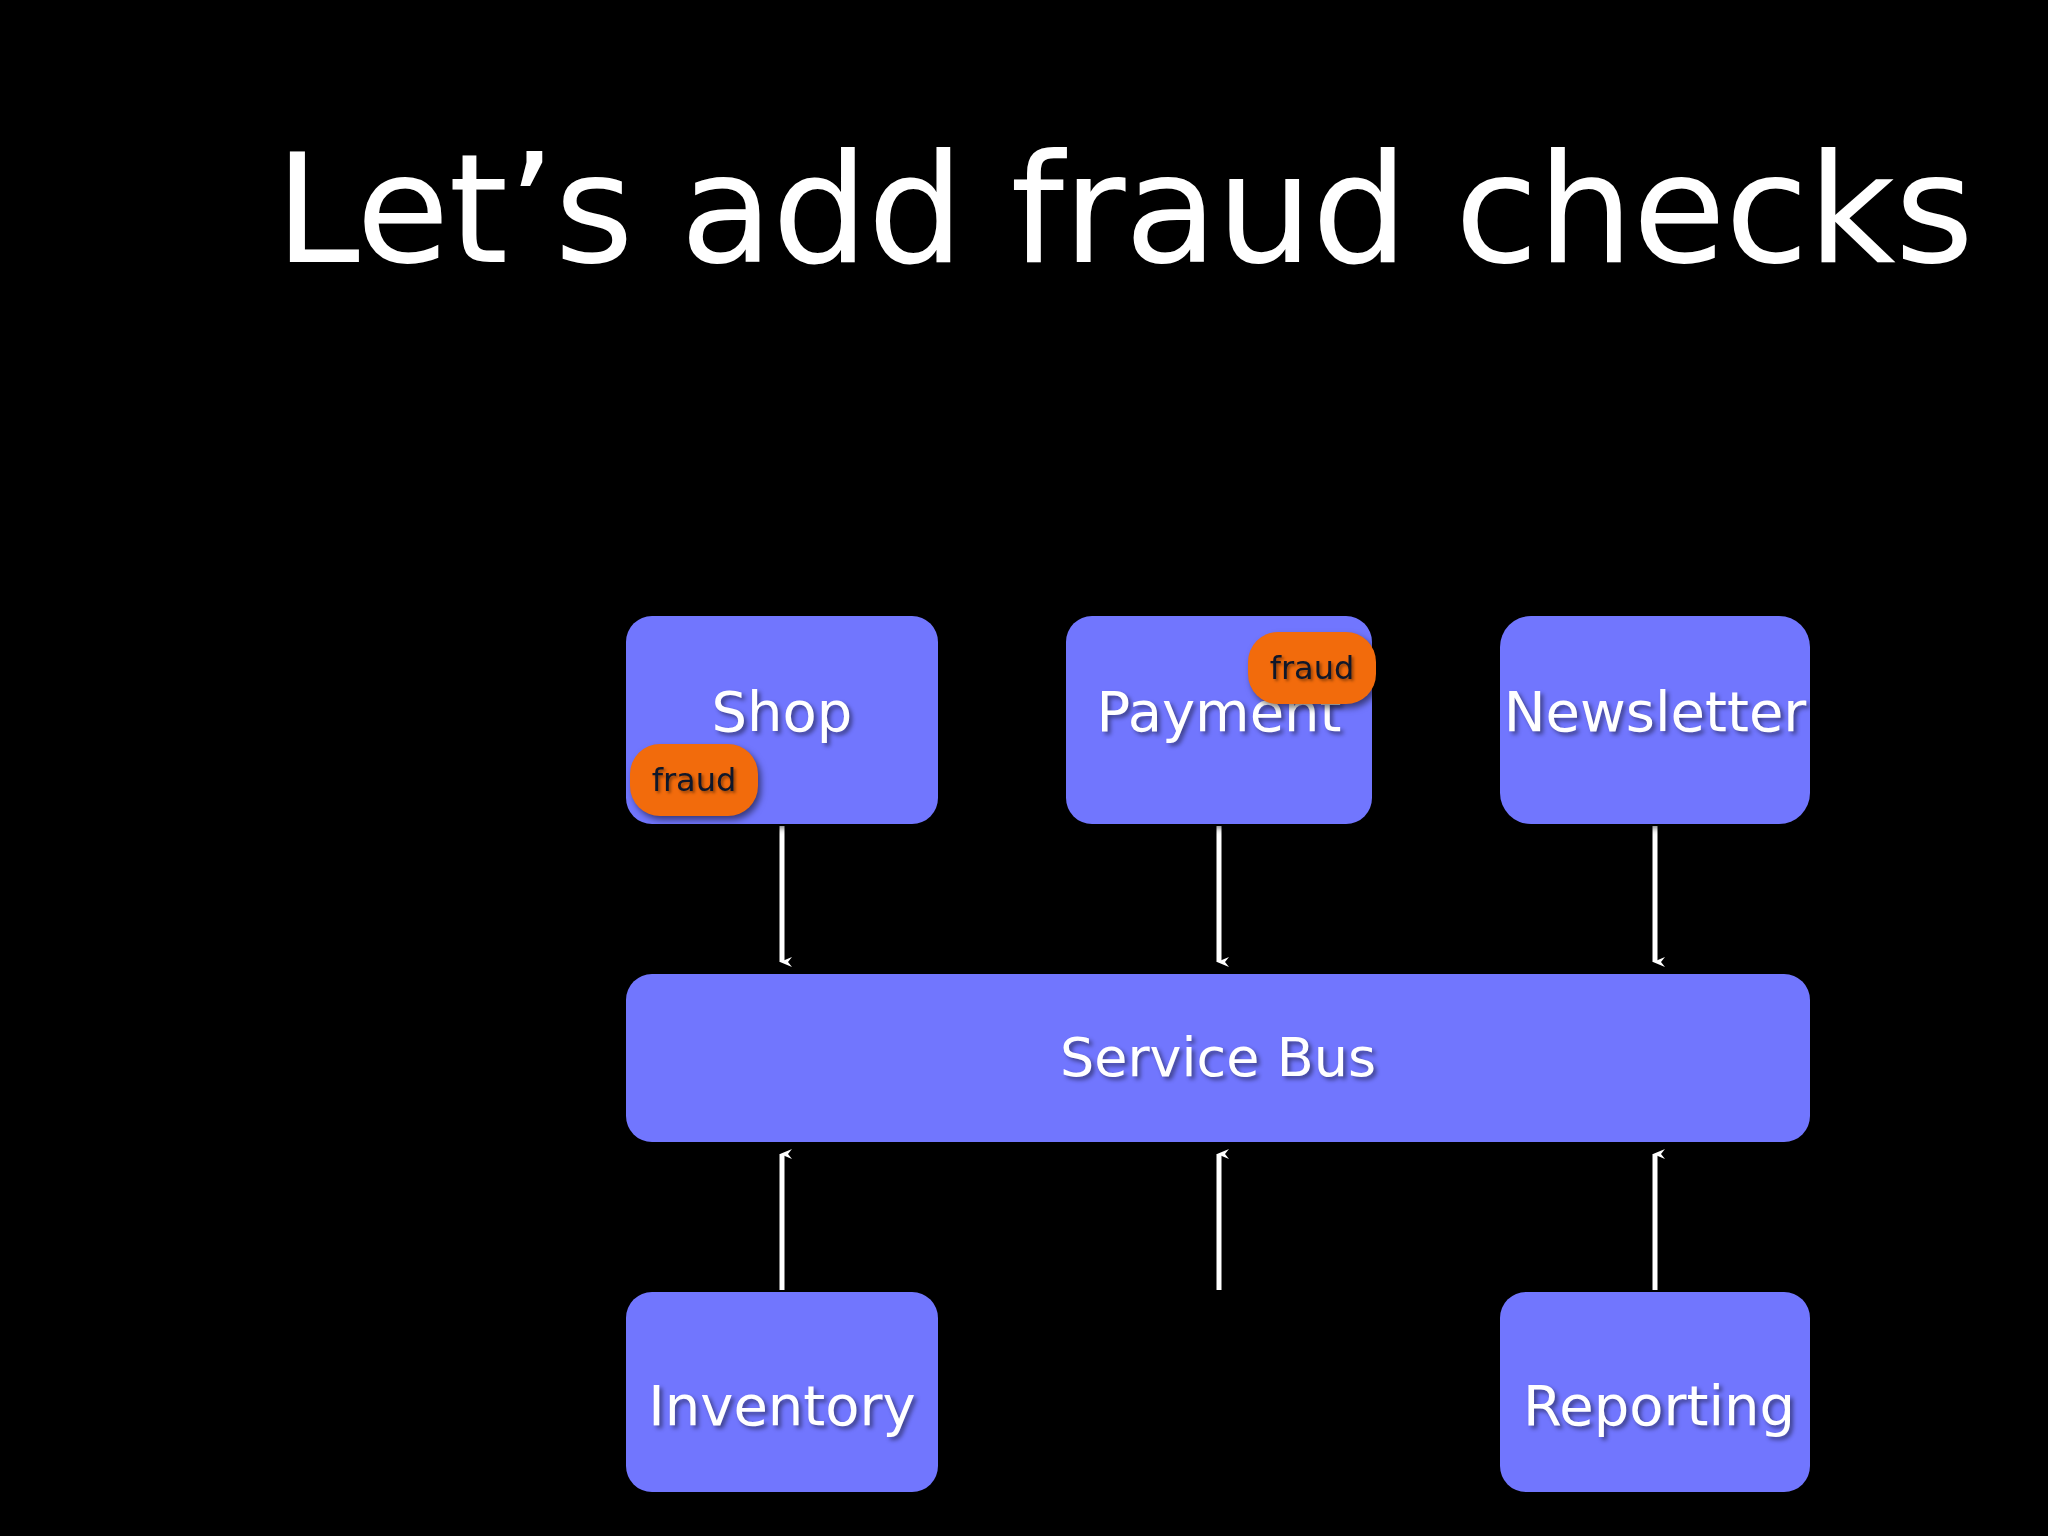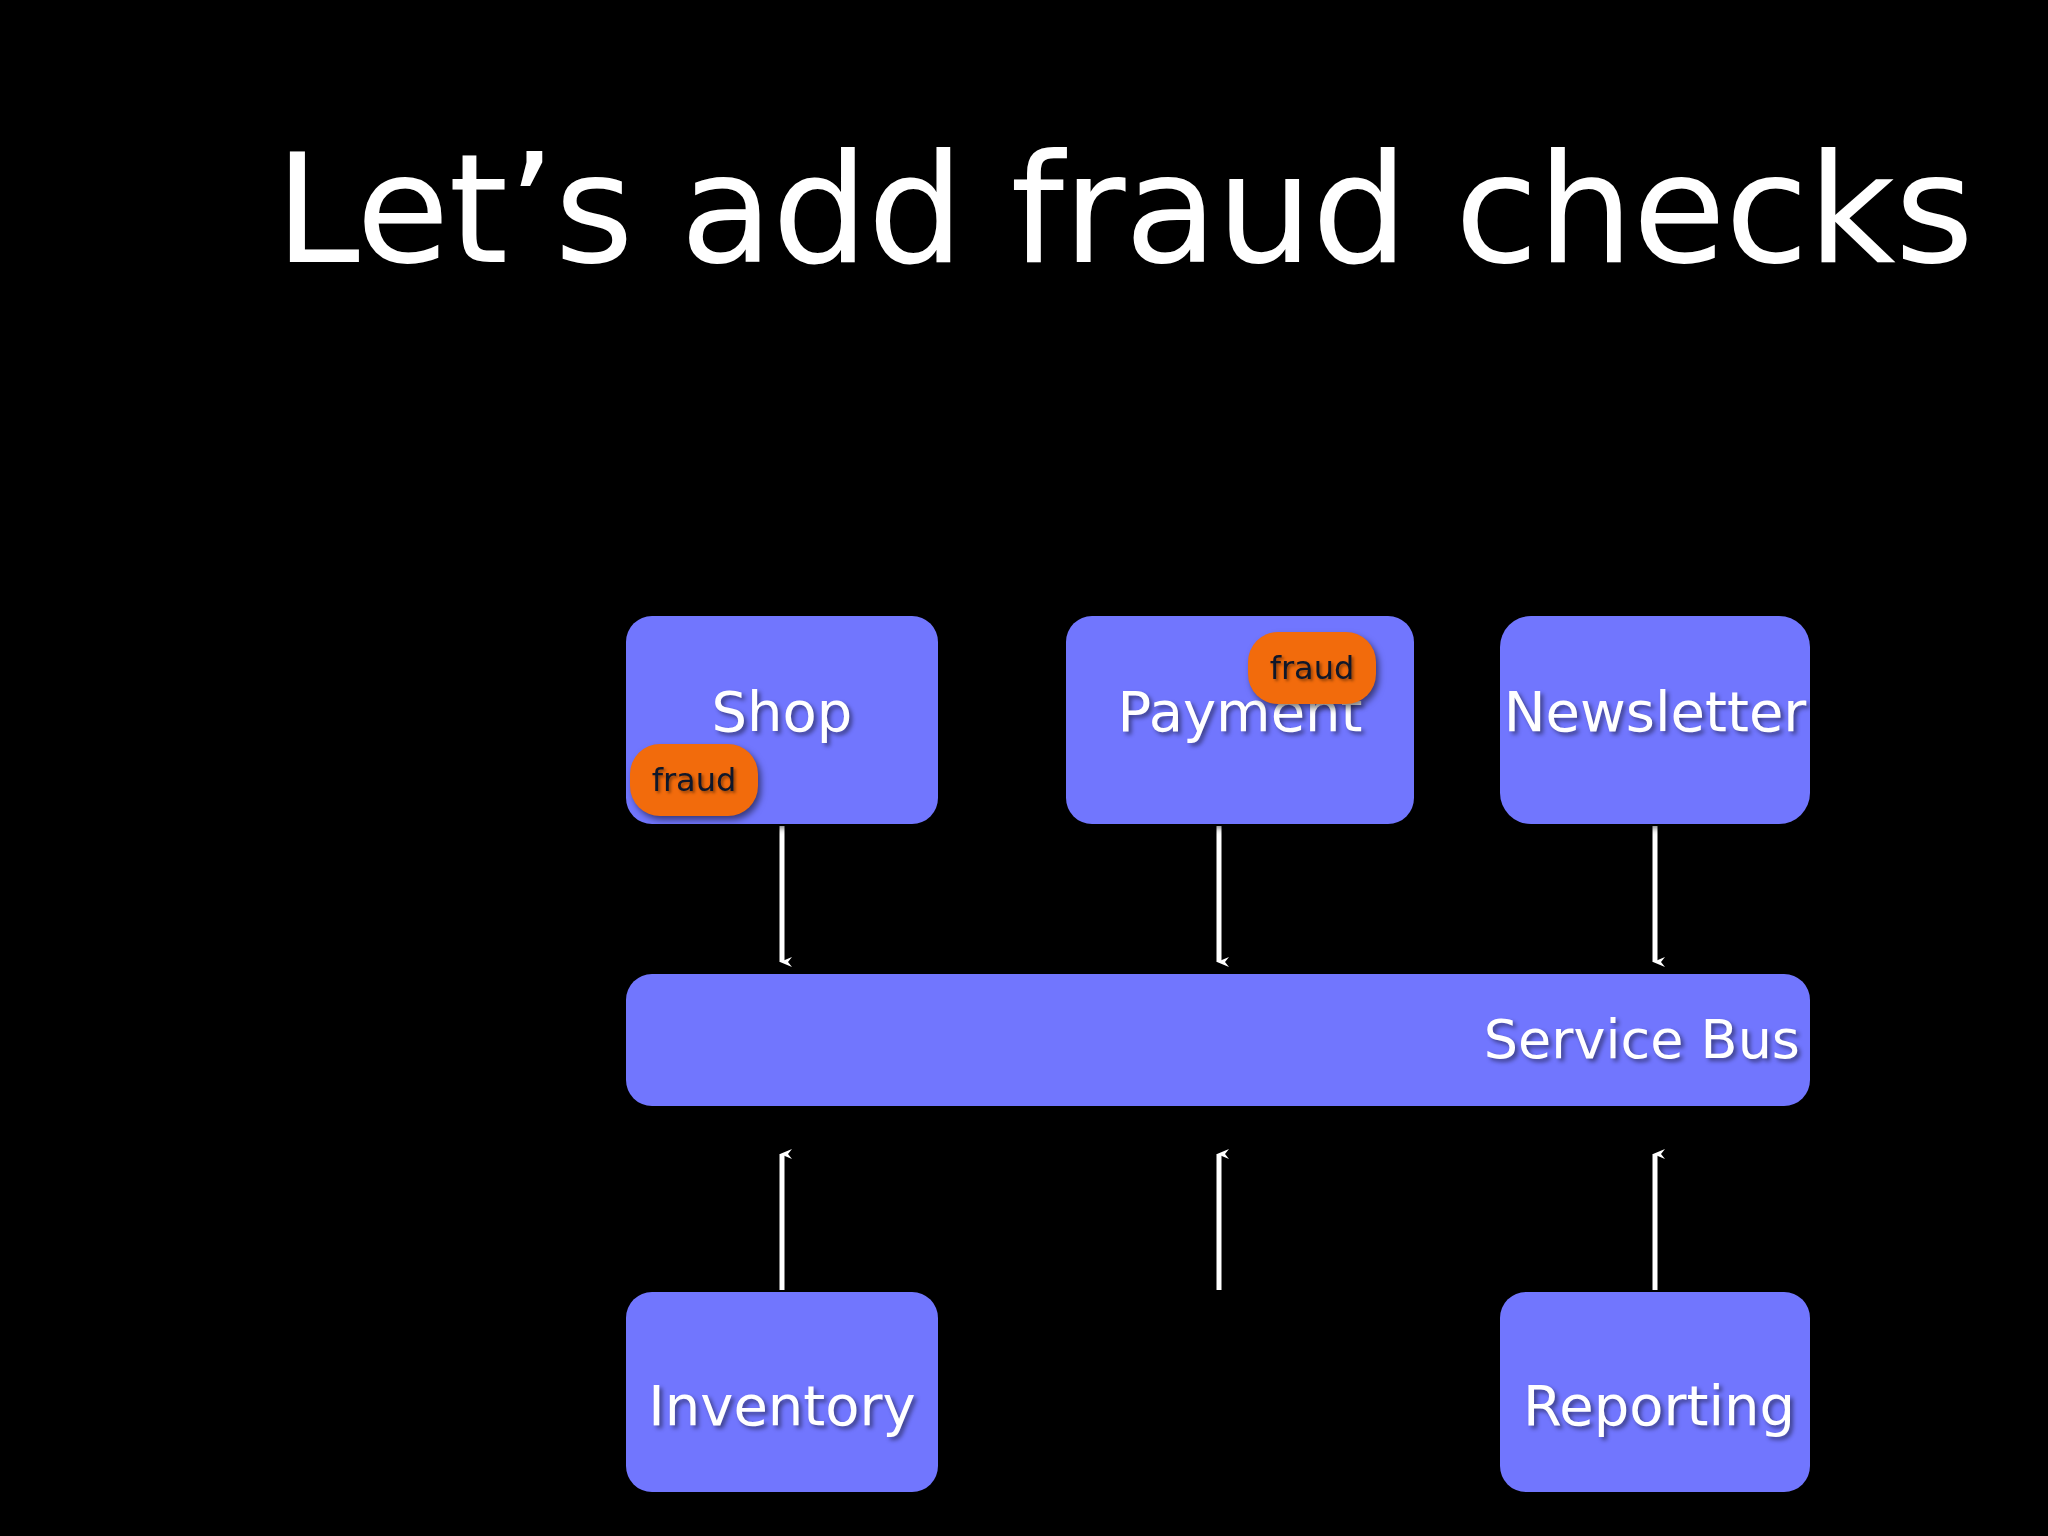--- a/index.html
+++ b/index.html
@@ -66,25 +66,25 @@
     white-space: pre-line;
     padding: 0 10px;
   }
 
   .node.bus .node-label {
     font-size: 54px;
   }
 
   
   #node-shop       { left: 626px;  top: 612px;  width: 312px; height: 208px; }
-  #node-payment    { left: 1066px; top: 612px;  width: 348px; height: 208px; }
+  #node-payment    { left: 1066px; top: 612px;  width: 306px; height: 208px; }
   #node-newsletter { left: 1500px; top: 612px;  width: 310px; height: 208px; border-radius: 31px; }
 
   
-  #node-bus        { left: 626px;  top: 970px;  width: 1184px; height: 132px; justify-content: flex-end; }
+  #node-bus        { left: 626px;  top: 970px;  width: 1184px; height: 168px; }
 
   
   #node-inventory  { left: 626px;  top: 1288px; width: 312px; height: 200px; }
   #node-customerdb { left: 1066px; top: 1288px; width: 306px; height: 200px; }
   #node-reporting  { left: 1500px; top: 1288px; width: 310px; height: 200px; padding-left: 8px; }
 
   
   #node-shop .node-label,
   #node-payment .node-label,
   #node-newsletter .node-label { transform: translateY(-8px); }

